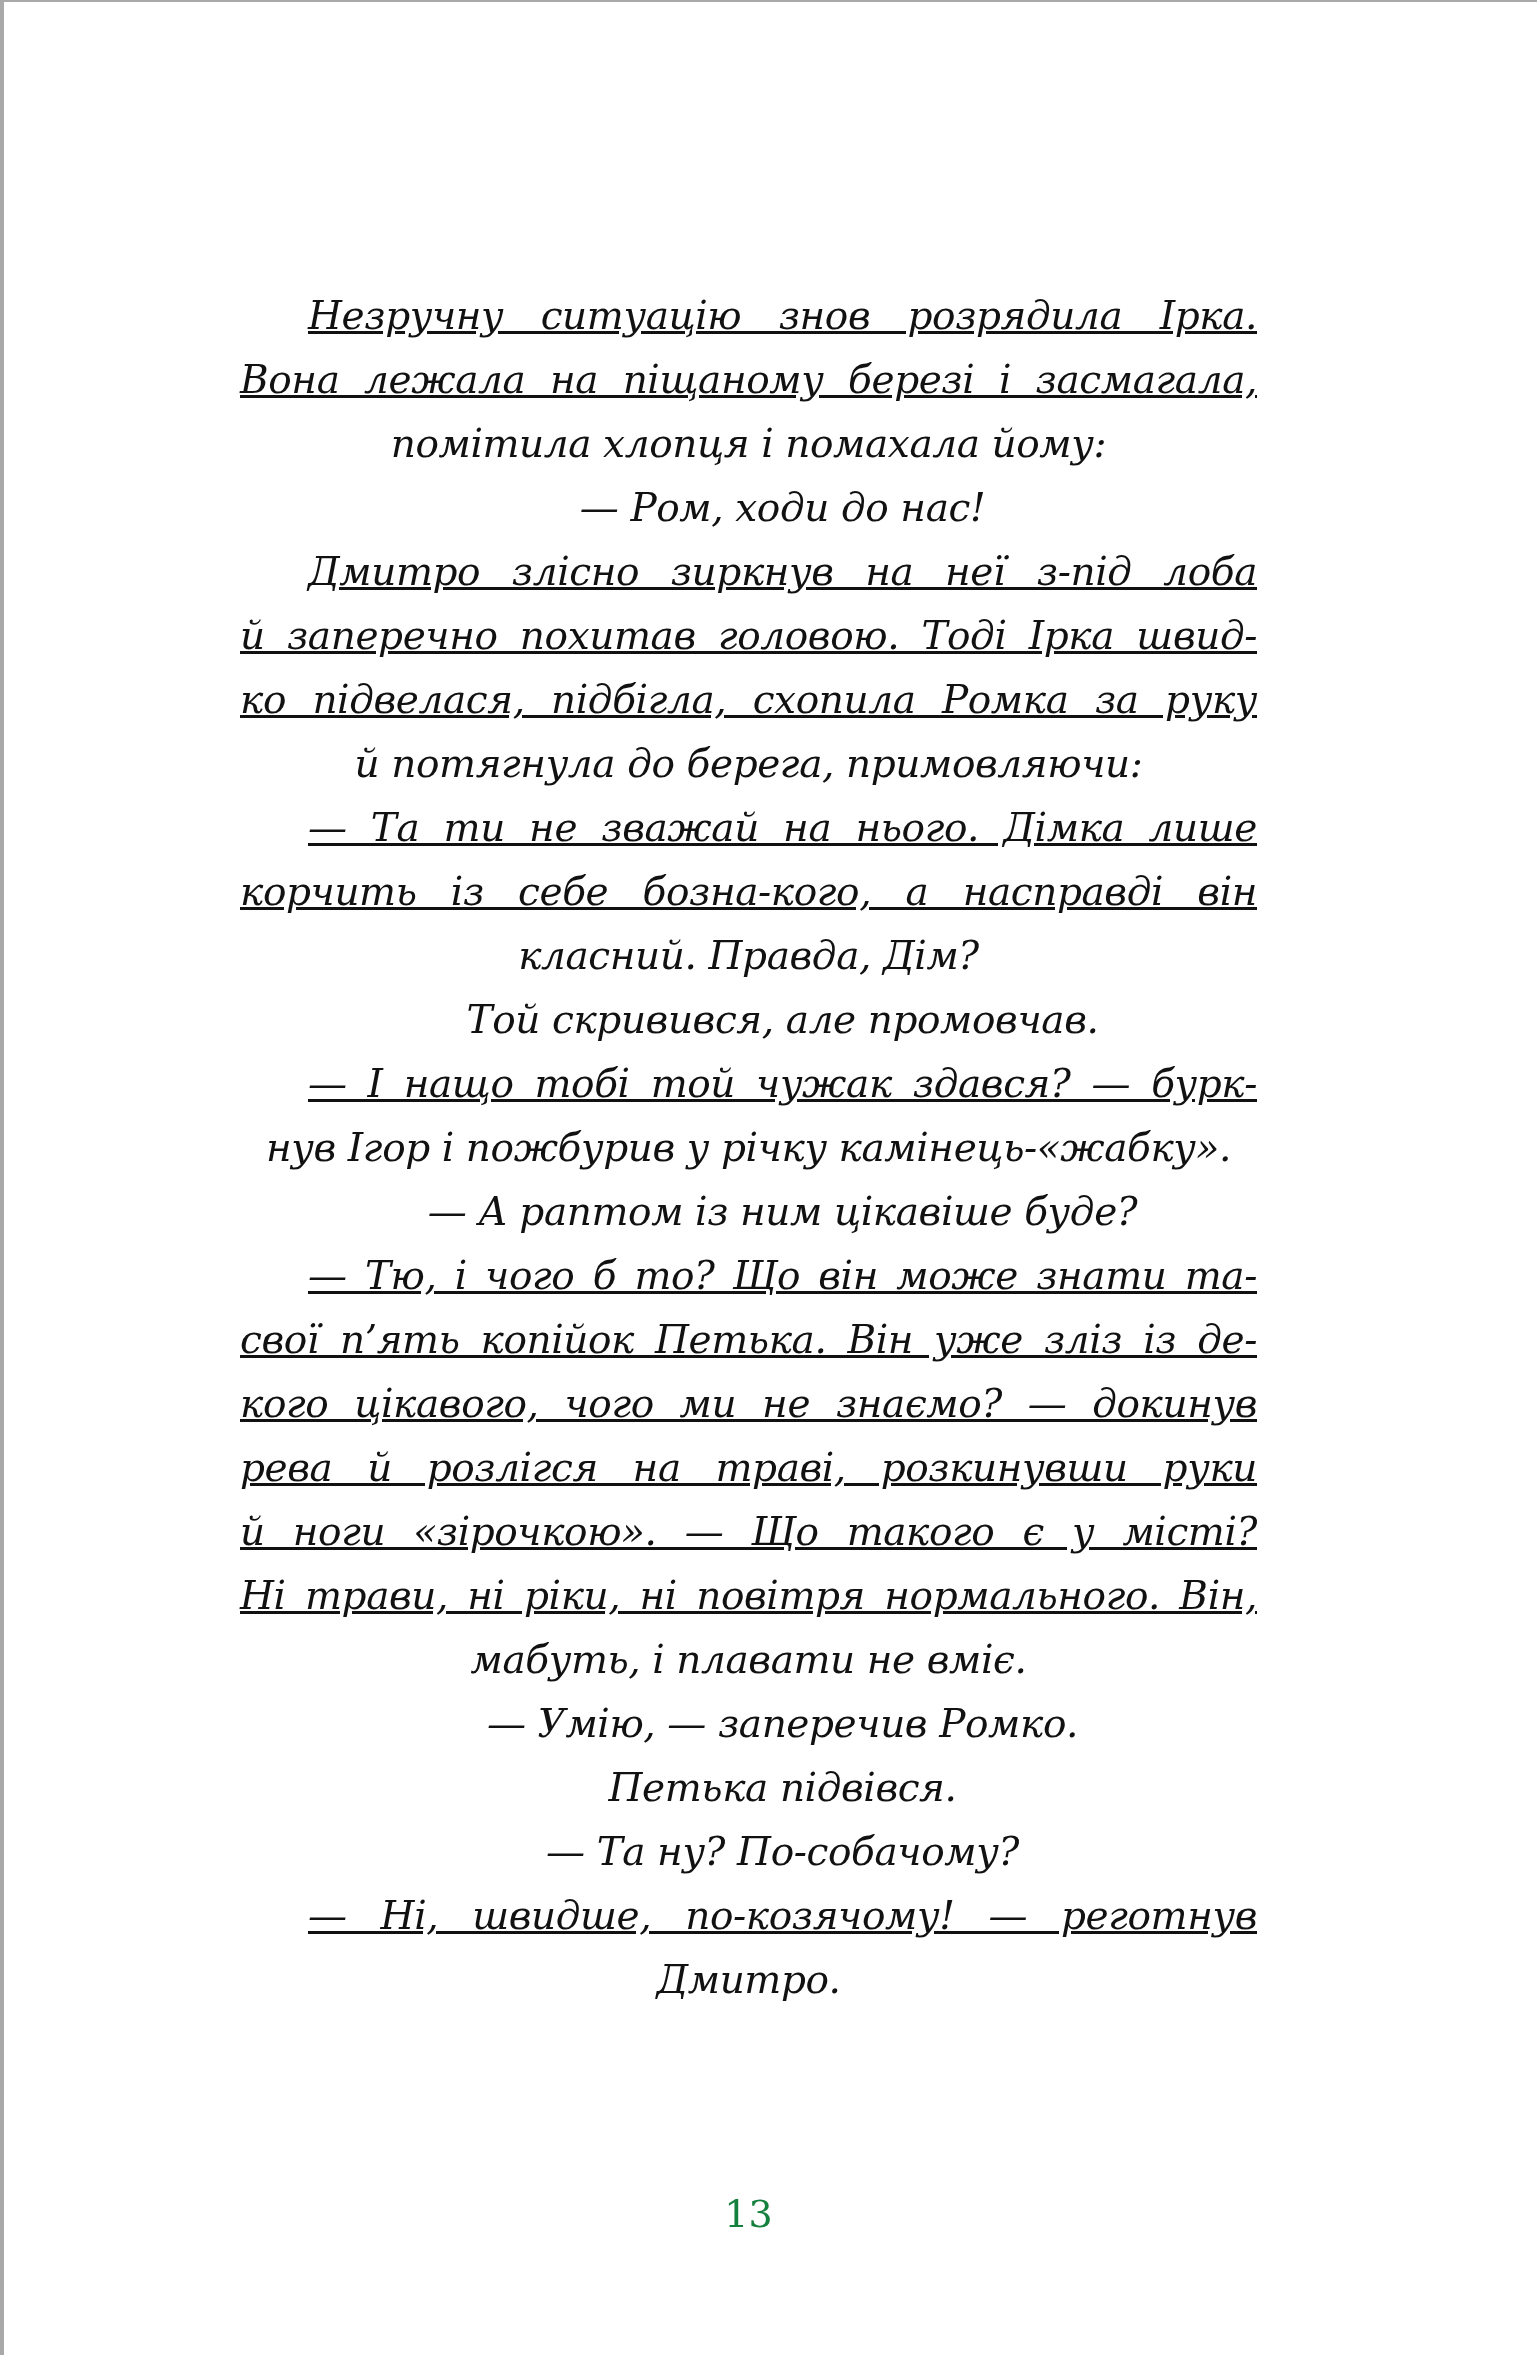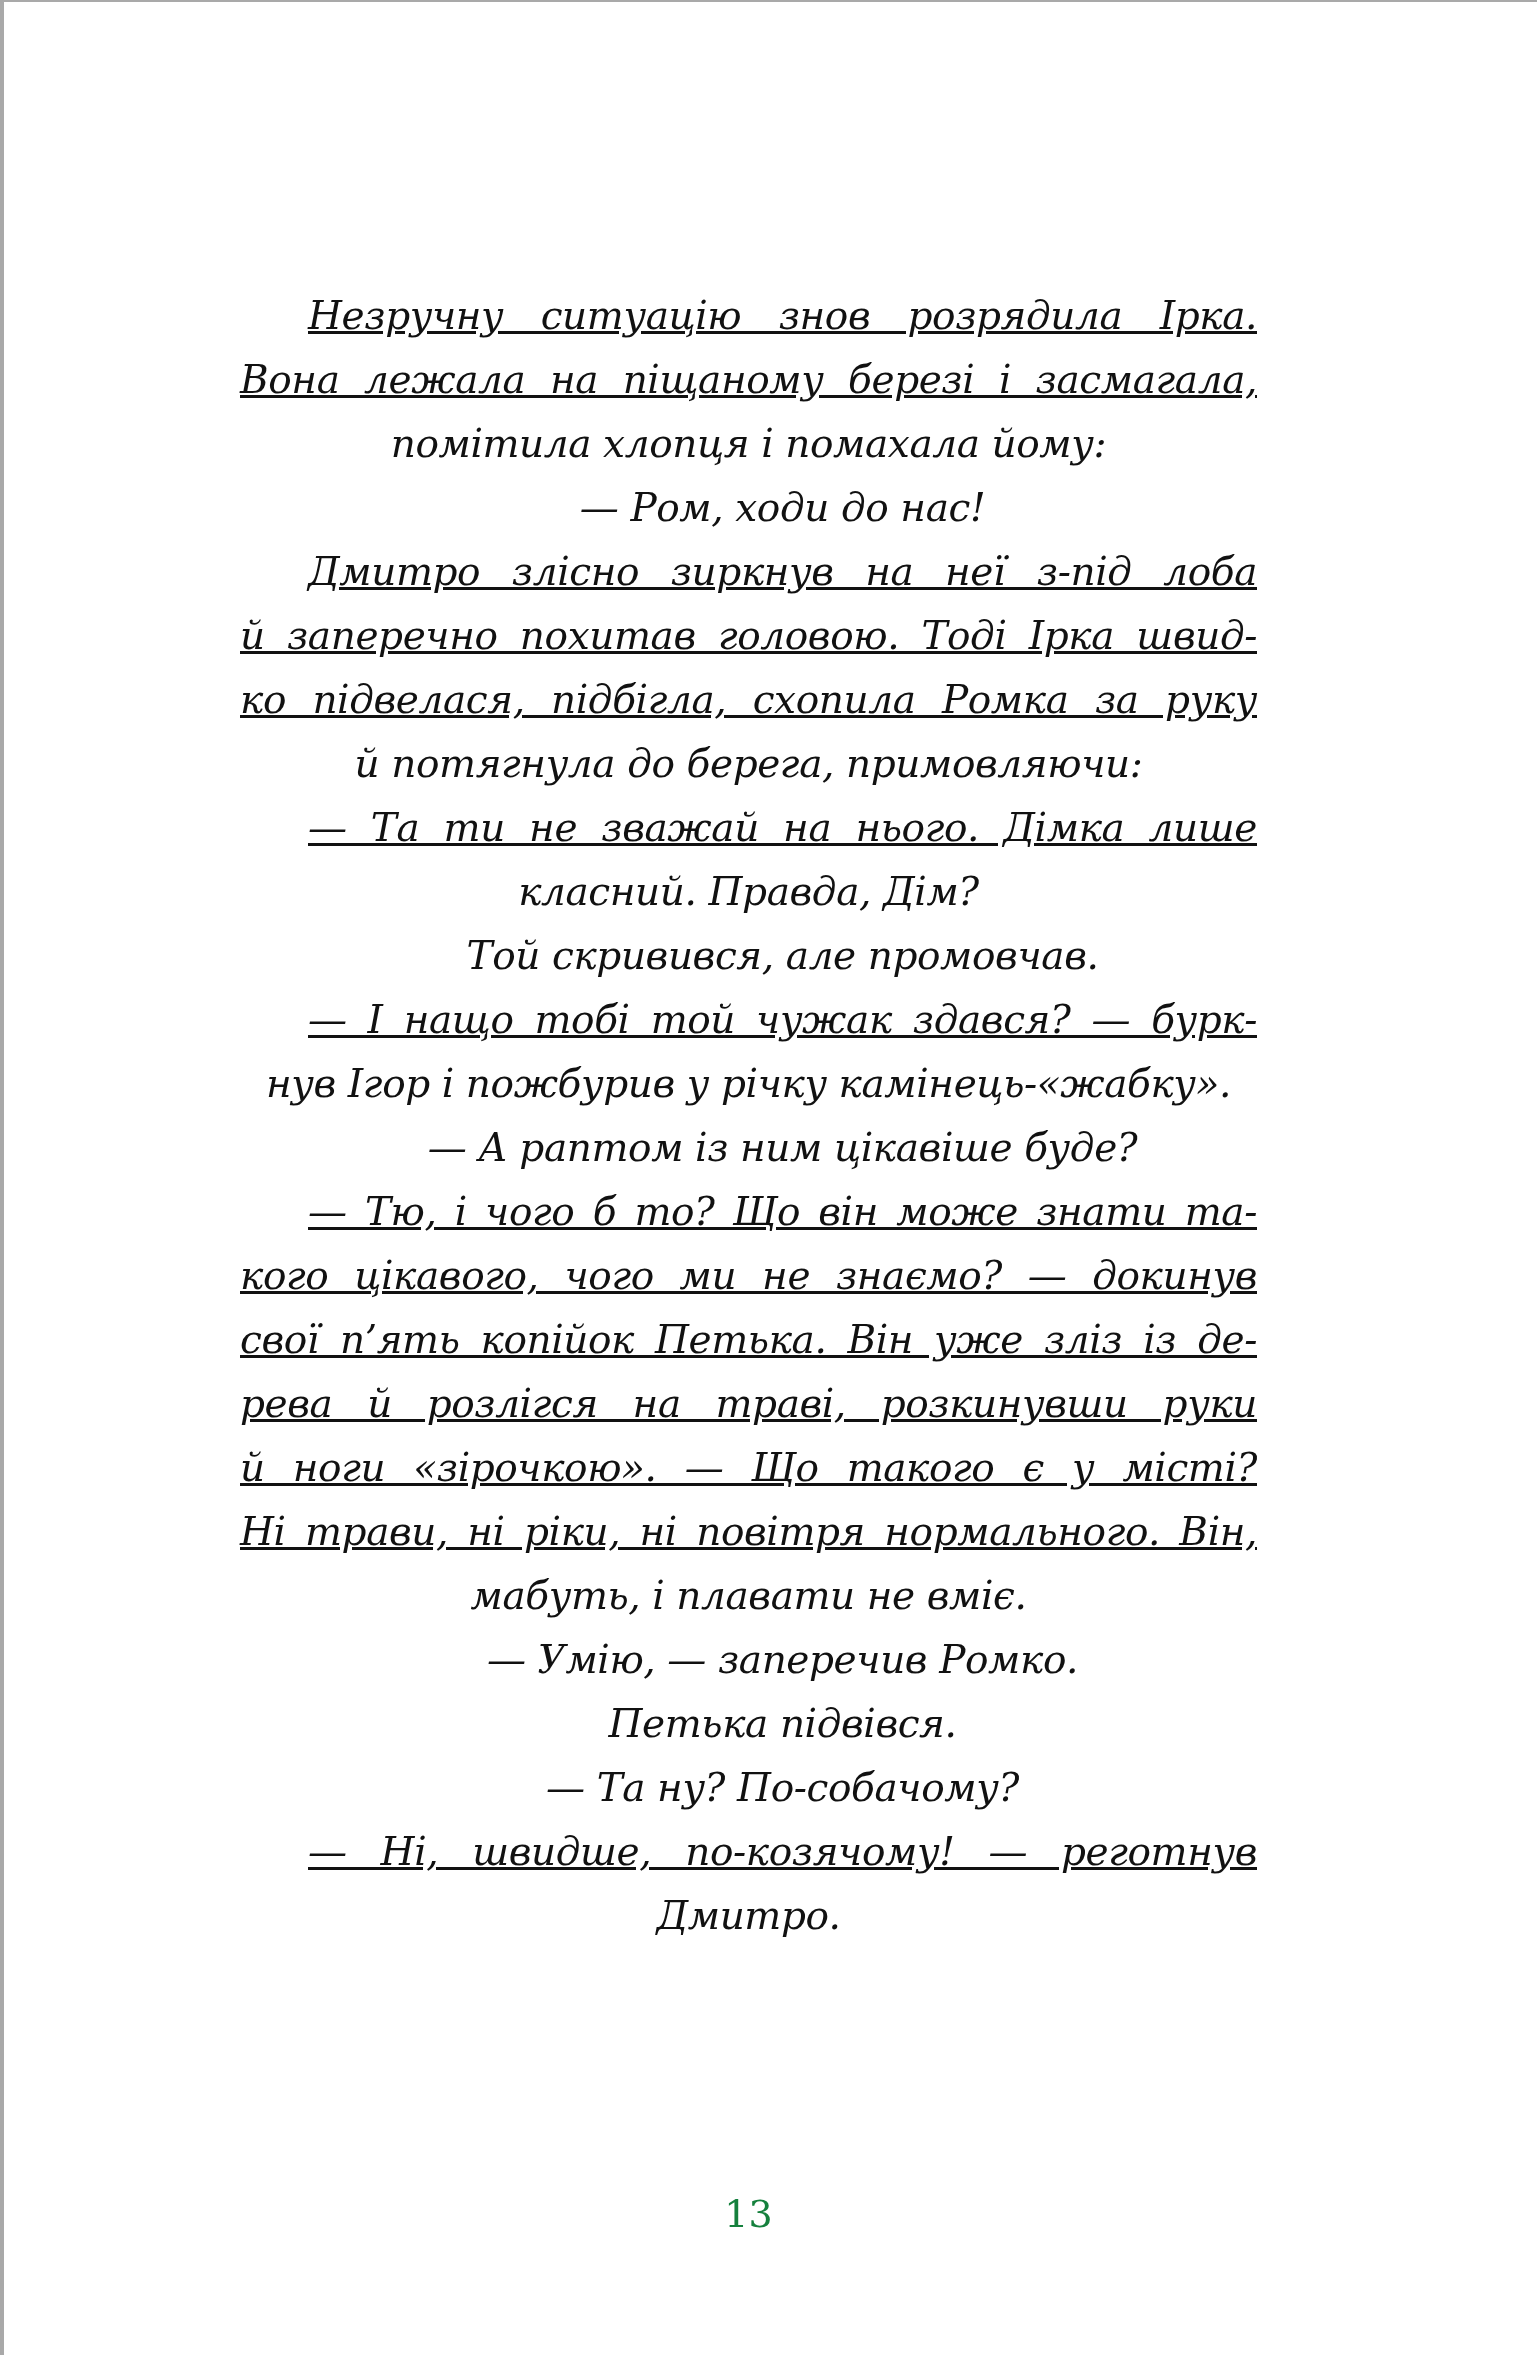--- a/index.html
+++ b/index.html
@@ -76,28 +76,29 @@
   <main class="text-block">
     <p class="ln ind j">Незручну ситуацію знов розрядила Ірка.</p>
     <p class="ln j">Вона лежала на піщаному березі і засмагала,</p>
     <p class="ln">помітила хлопця і помахала йому:</p>
     <p class="ln ind">— Ром, ходи до нас!</p>
     <p class="ln ind j">Дмитро злісно зиркнув на неї з-під лоба</p>
     <p class="ln j">й заперечно похитав головою. Тоді Ірка швид-</p>
     <p class="ln j">ко підвелася, підбігла, схопила Ромка за руку</p>
     <p class="ln">й потягнула до берега, примовляючи:</p>
     <p class="ln ind j">— Та ти не зважай на нього. Дімка лише</p>
+    <p class="ln j">корчить із себе бозна-кого, а насправді він</p>
     <p class="ln">класний. Правда, Дім?</p>
     <p class="ln ind">Той скривився, але промовчав.</p>
     <p class="ln ind j">— І нащо тобі той чужак здався? — бурк-</p>
     <p class="ln">нув Ігор і пожбурив у річку камінець-«жабку».</p>
     <p class="ln ind">— А раптом із ним цікавіше буде?</p>
     <p class="ln ind j">— Тю, і чого б то? Що він може знати та-</p>
+    <p class="ln j">свої п’ять копійок Петька. Він уже зліз із де-</p>
     <p class="ln j">кого цікавого, чого ми не знаємо? — докинув</p>
-    <p class="ln j">свої п’ять копійок Петька. Він уже зліз із де-</p>
     <p class="ln j">рева й розлігся на траві, розкинувши руки</p>
     <p class="ln j">й ноги «зірочкою». — Що такого є у місті?</p>
     <p class="ln j">Ні трави, ні ріки, ні повітря нормального. Він,</p>
     <p class="ln">мабуть, і плавати не вміє.</p>
     <p class="ln ind">— Умію, — заперечив Ромко.</p>
     <p class="ln ind">Петька підвівся.</p>
     <p class="ln ind">— Та ну? По-собачому?</p>
     <p class="ln ind j">— Ні, швидше, по-козячому! — реготнув</p>
     <p class="ln">Дмитро.</p>
   </main>

